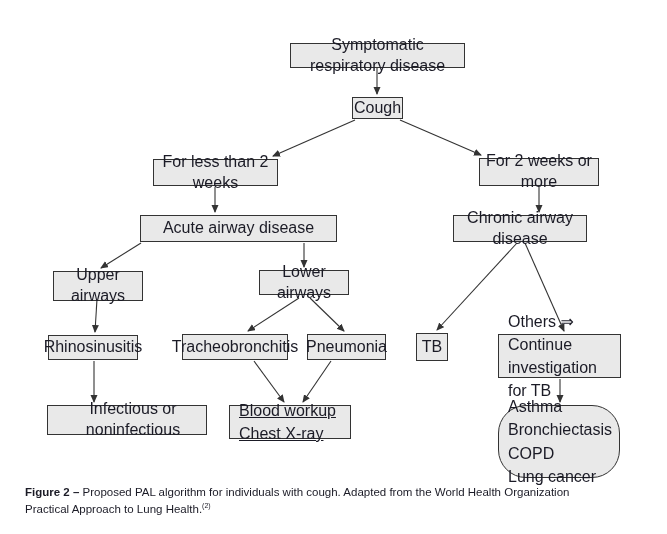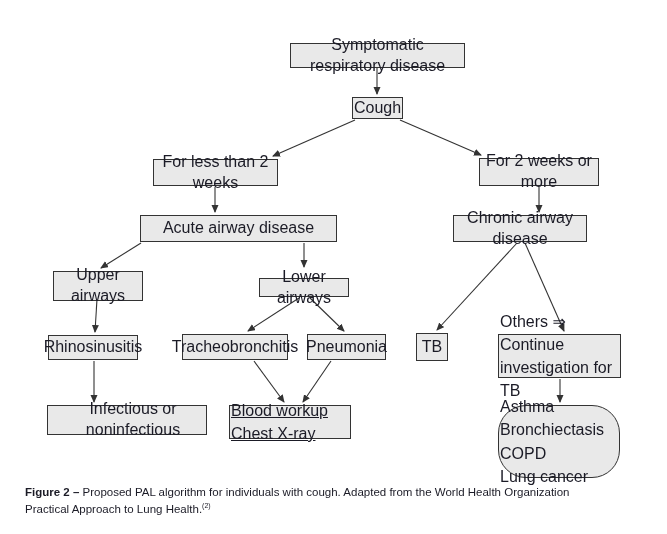--- a/index.html
+++ b/index.html
@@ -34,21 +34,21 @@
     align-items: center;
     justify-content: center;
     text-align: center;
     padding: 1px 4px;
     color: #1b1b26;
   }
   .node.multiline {
     justify-content: flex-start;
     text-align: left;
     white-space: pre-line;
-    padding-left: 1px;
+    padding-left: 9px;
     line-height: 1.45;
   }
   .caption {
     position: absolute;
     left: 25px;
     top: 484px;
     width: 630px;
     margin: 0;
     font-size: 11.5px;
     line-height: 17px;
@@ -94,21 +94,21 @@
     </g>
   </svg>
 
   <div class="node" style="left:290px; top:43px;  width:175px; height:25px;">Symptomatic respiratory disease</div>
   <div class="node" style="left:352px; top:97px;  width:51px;  height:22px;">Cough</div>
   <div class="node" style="left:153px; top:159px; width:125px; height:27px;">For less than 2 weeks</div>
   <div class="node" style="left:479px; top:158px; width:120px; height:28px;">For 2 weeks or more</div>
   <div class="node" style="left:140px; top:215px; width:197px; height:27px;">Acute airway disease</div>
   <div class="node" style="left:453px; top:215px; width:134px; height:27px;">Chronic airway disease</div>
   <div class="node" style="left:53px;  top:271px; width:90px;  height:30px;">Upper airways</div>
-  <div class="node" style="left:259px; top:278px; width:90px;  height:19px;">Lower airways</div>
+  <div class="node" style="left:259px; top:270px; width:90px;  height:25px;">Lower airways</div>
   <div class="node" style="left:48px;  top:335px; width:90px;  height:25px;">Rhinosinusitis</div>
   <div class="node" style="left:182px; top:334px; width:106px; height:26px;">Tracheobronchitis</div>
   <div class="node" style="left:307px; top:334px; width:79px;  height:26px;">Pneumonia</div>
   <div class="node" style="left:416px; top:333px; width:32px;  height:28px;">TB</div>
   <div class="node multiline" style="left:498px; top:334px; width:123px; height:44px;">Others ⇒ Continue
 investigation for TB</div>
   <div class="node" style="left:47px;  top:405px; width:160px; height:30px;padding-left:16px;">Infectious or noninfectious</div>
   <div class="node multiline" style="left:229px; top:405px; width:122px; height:34px;text-decoration:underline;">Blood workup
 Chest X-ray</div>
   <div class="node multiline" style="left:498px; top:405px; width:122px; height:73px;border-radius:28px;">Asthma

